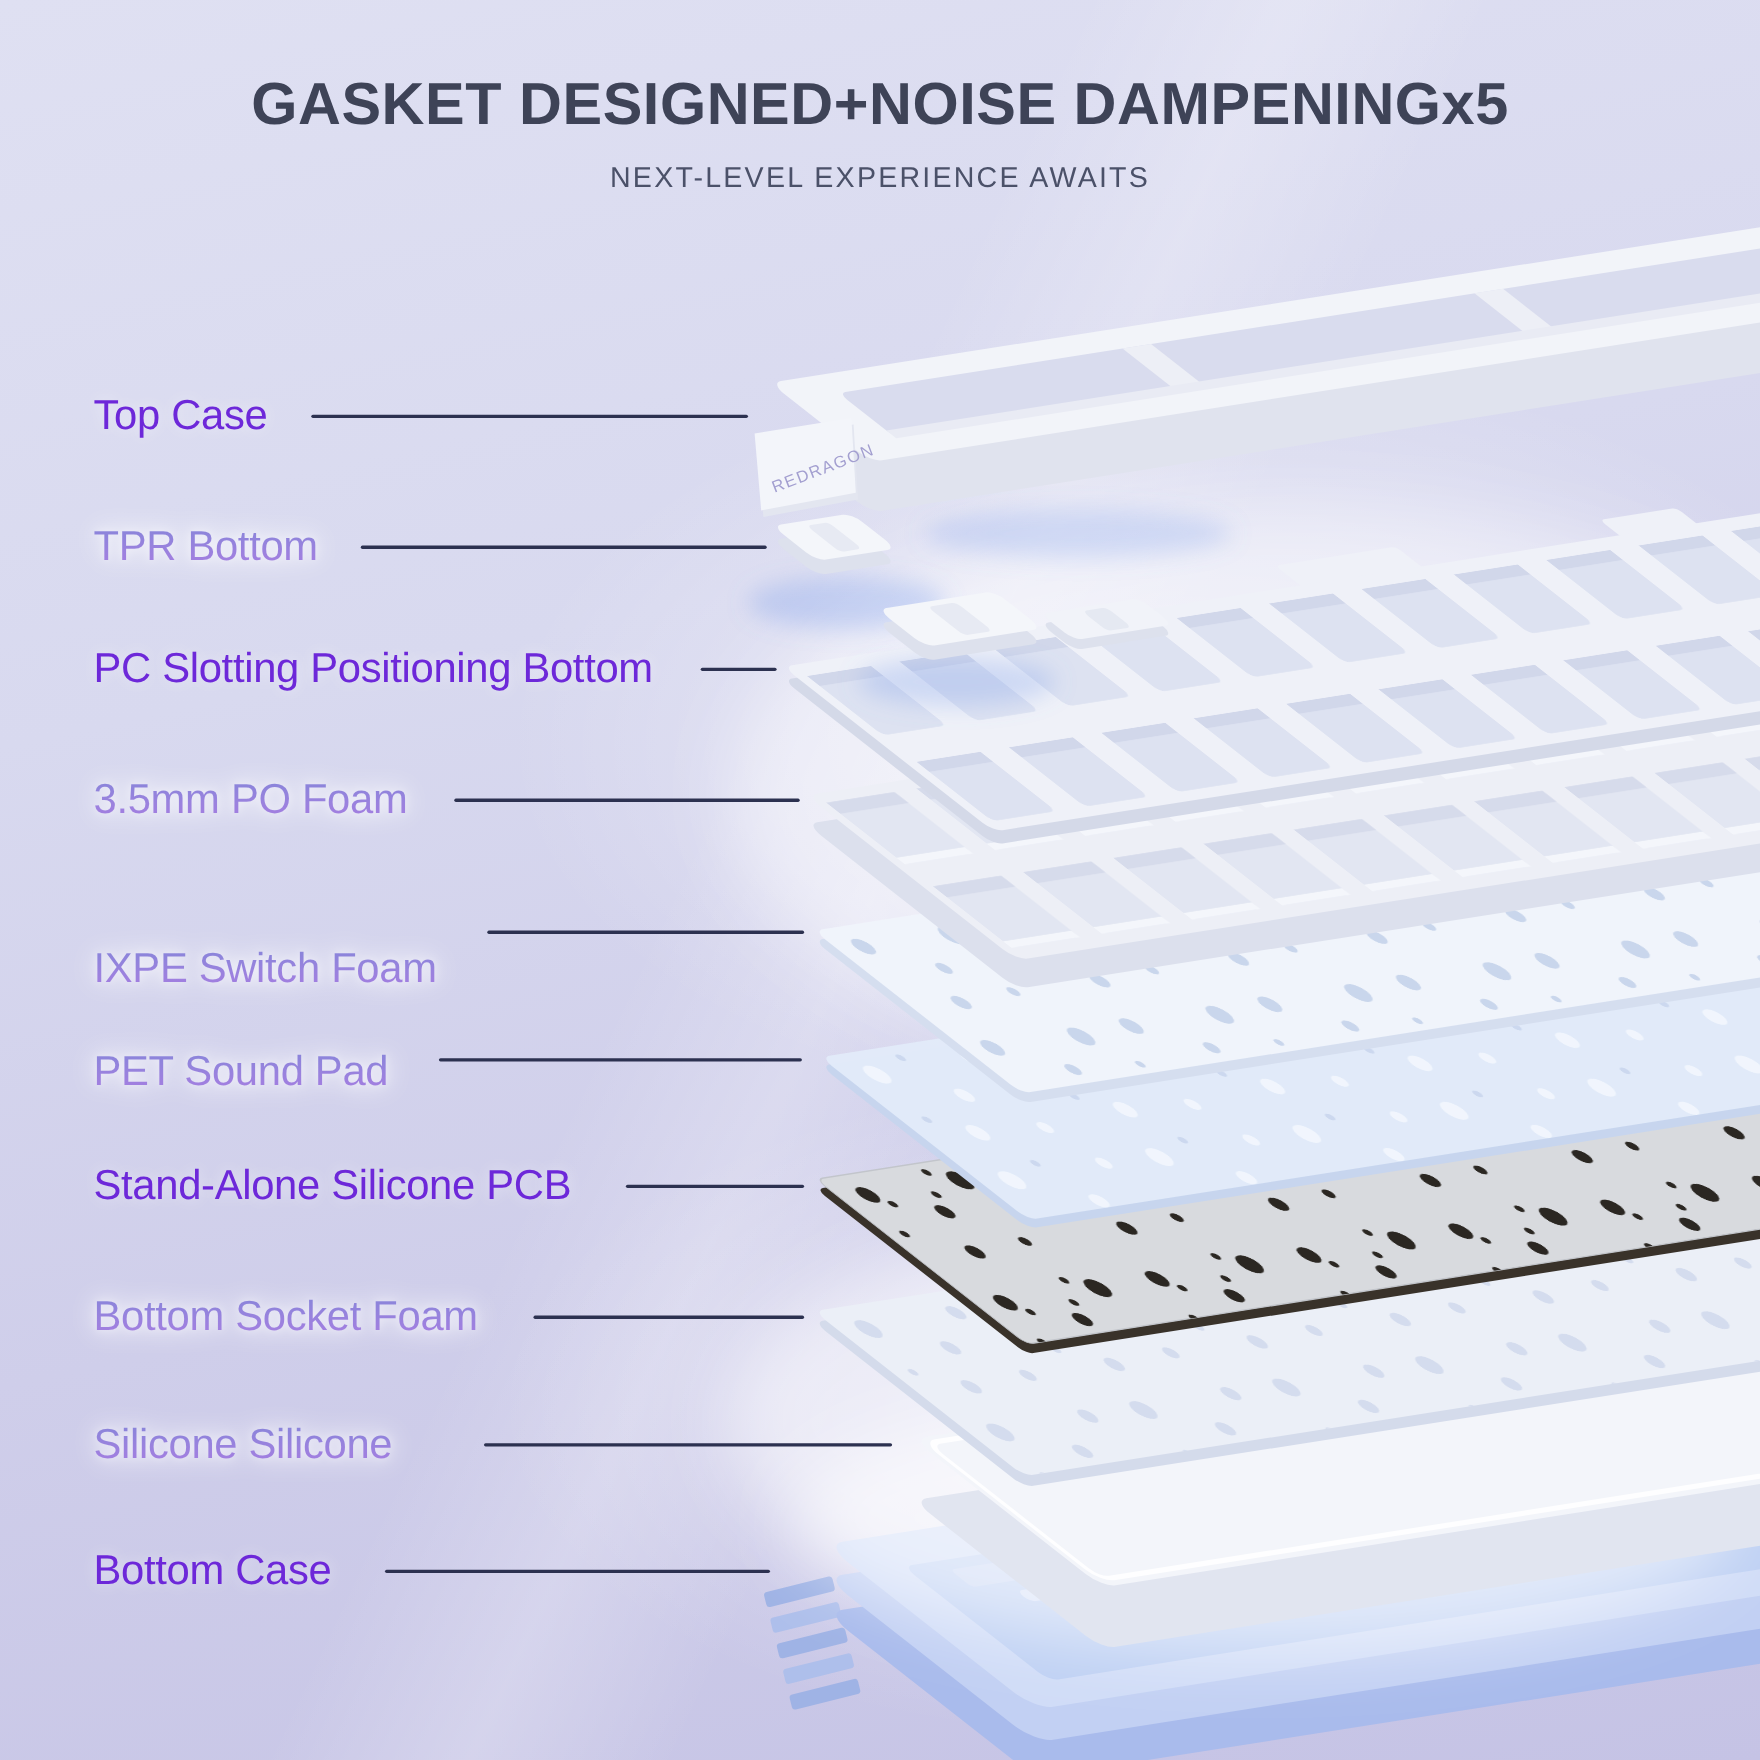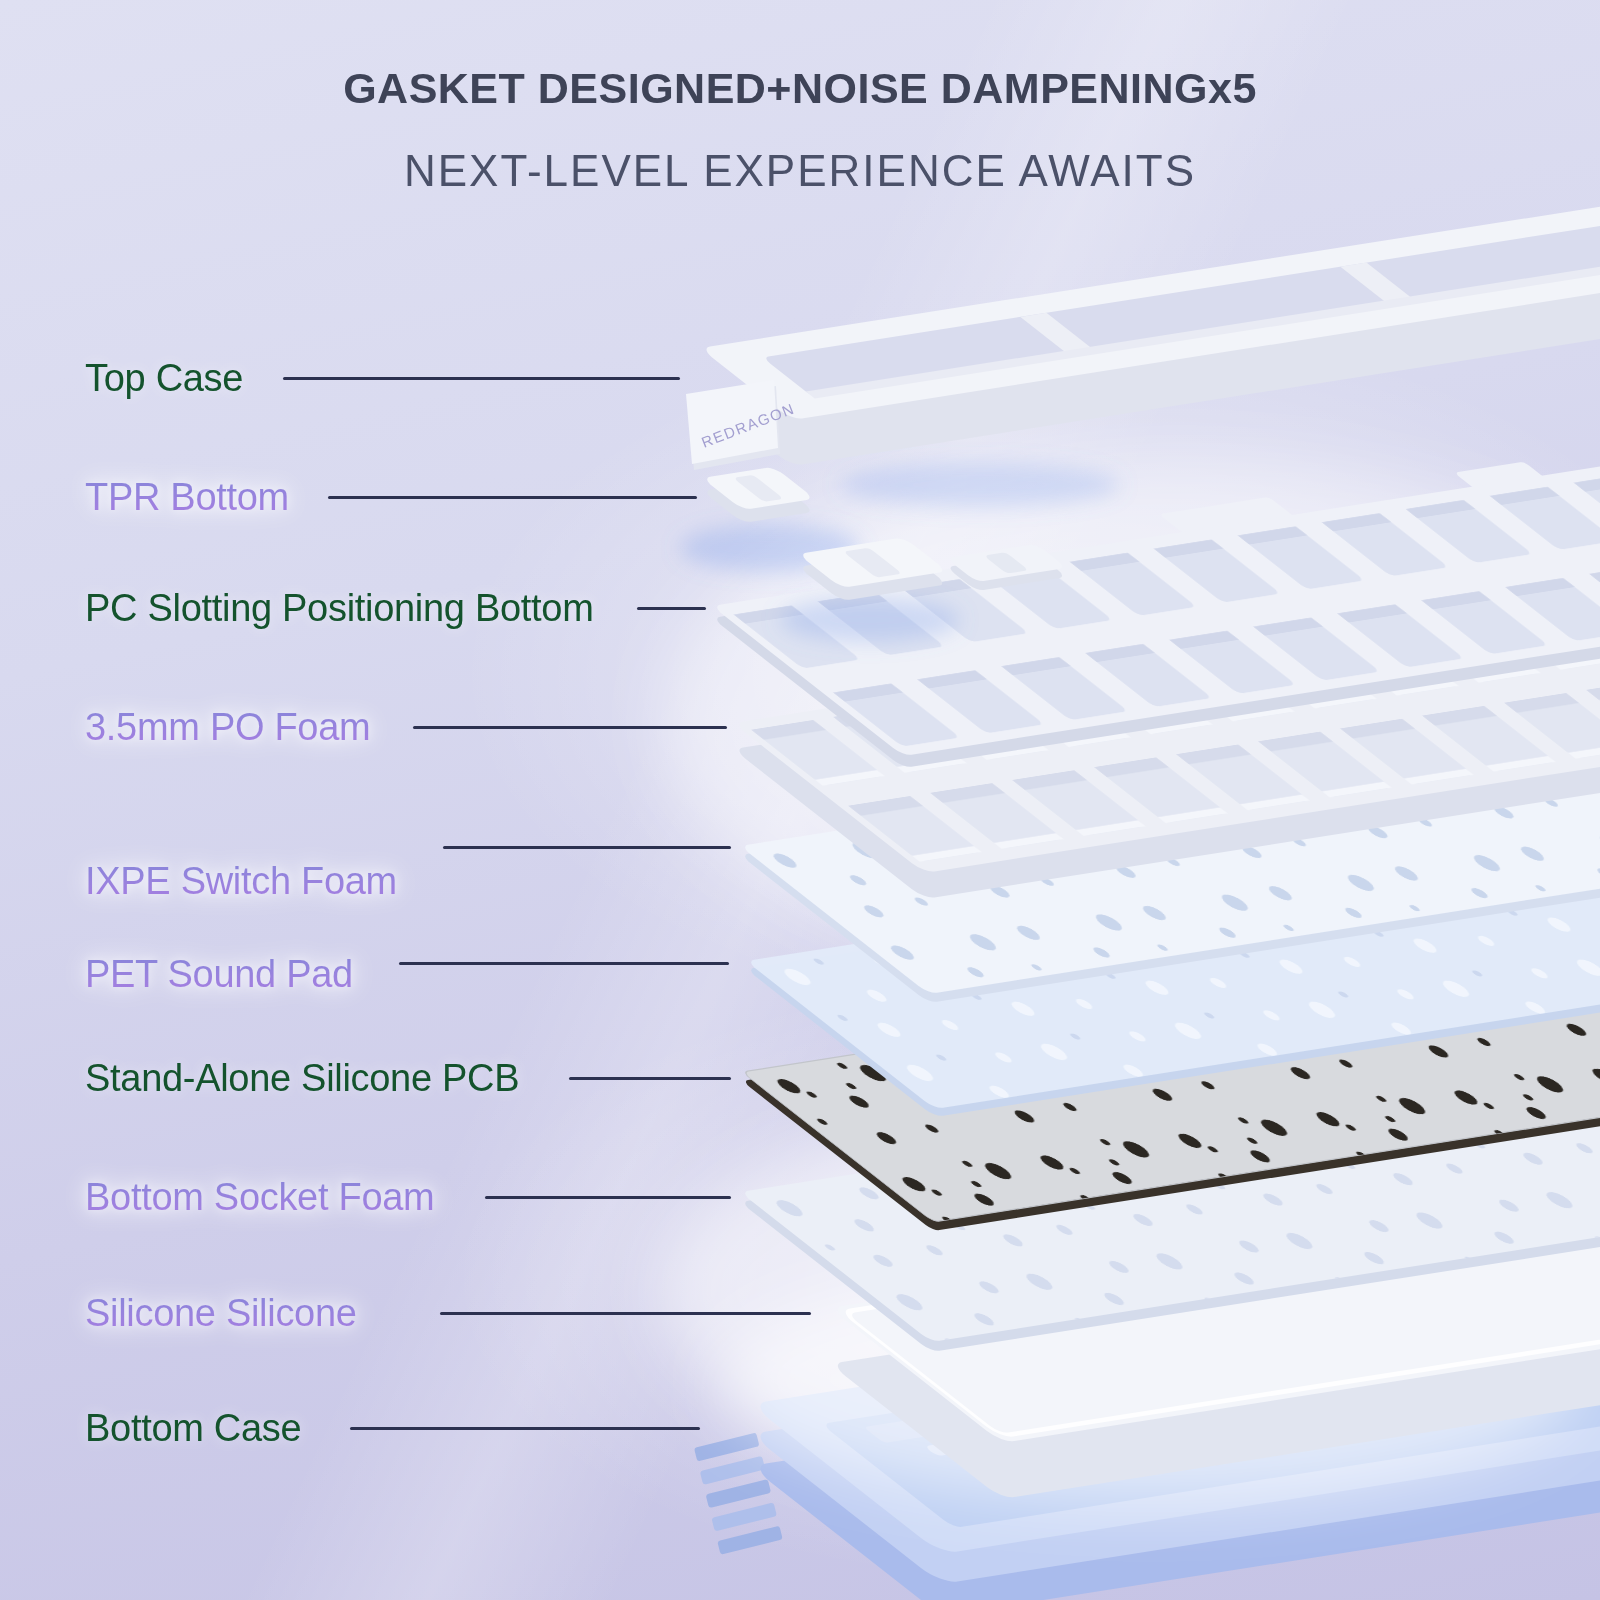--- a/index.html
+++ b/index.html
@@ -8,35 +8,35 @@
     font-family:"Liberation Sans", sans-serif;
     background:
       radial-gradient(900px 500px at 68% 42%, rgba(255,255,255,0.55), rgba(255,255,255,0) 70%),
       radial-gradient(820px 430px at 64% 80%, rgba(255,255,255,0.45), rgba(255,255,255,0) 70%),
       linear-gradient(115deg, rgba(255,255,255,0) 42%, rgba(255,255,255,0.22) 50%, rgba(255,255,255,0) 58%),
       linear-gradient(168deg, #dfe0f2 0%, #d8d9ef 35%, #cfceea 65%, #c5c3e5 100%);
   }
   .hdr{position:absolute;left:0;top:0;width:1600px;text-align:center;}
   .title{
     position:absolute;top:64px;left:0;width:100%;
-    font-size:43px;font-weight:bold;letter-spacing:0.5px;
+    font-size:54px;font-weight:bold;letter-spacing:0.5px;
     color:#3e4357;white-space:nowrap;
   }
   .subtitle{
     position:absolute;top:146px;left:0;width:100%;
-    font-size:44px;font-weight:normal;letter-spacing:2px;
+    font-size:26px;font-weight:normal;letter-spacing:2px;
     color:#4b5169;white-space:nowrap;
   }
   svg.diagram{position:absolute;left:0;top:0;}
   .lbl{
     position:absolute;left:85px;font-size:38px;letter-spacing:-0.3px;
     white-space:nowrap;line-height:52px;
   }
   .lbl.dark{
-    color:#14532d;
+    color:#6d28d9;
     text-shadow:0 0 14px rgba(255,255,255,0.55);
   }
   .lbl.violet{
     background:linear-gradient(180deg,#8286d8 0%, #9a82de 55%, #aa7ae2 100%);
     -webkit-background-clip:text;background-clip:text;
     color:transparent;-webkit-text-fill-color:transparent;
     filter:drop-shadow(0 0 12px rgba(255,255,255,0.95)) drop-shadow(0 0 4px rgba(255,255,255,0.65));
   }
   .line{
     position:absolute;height:3px;background:#2c3150;border-radius:2px;

